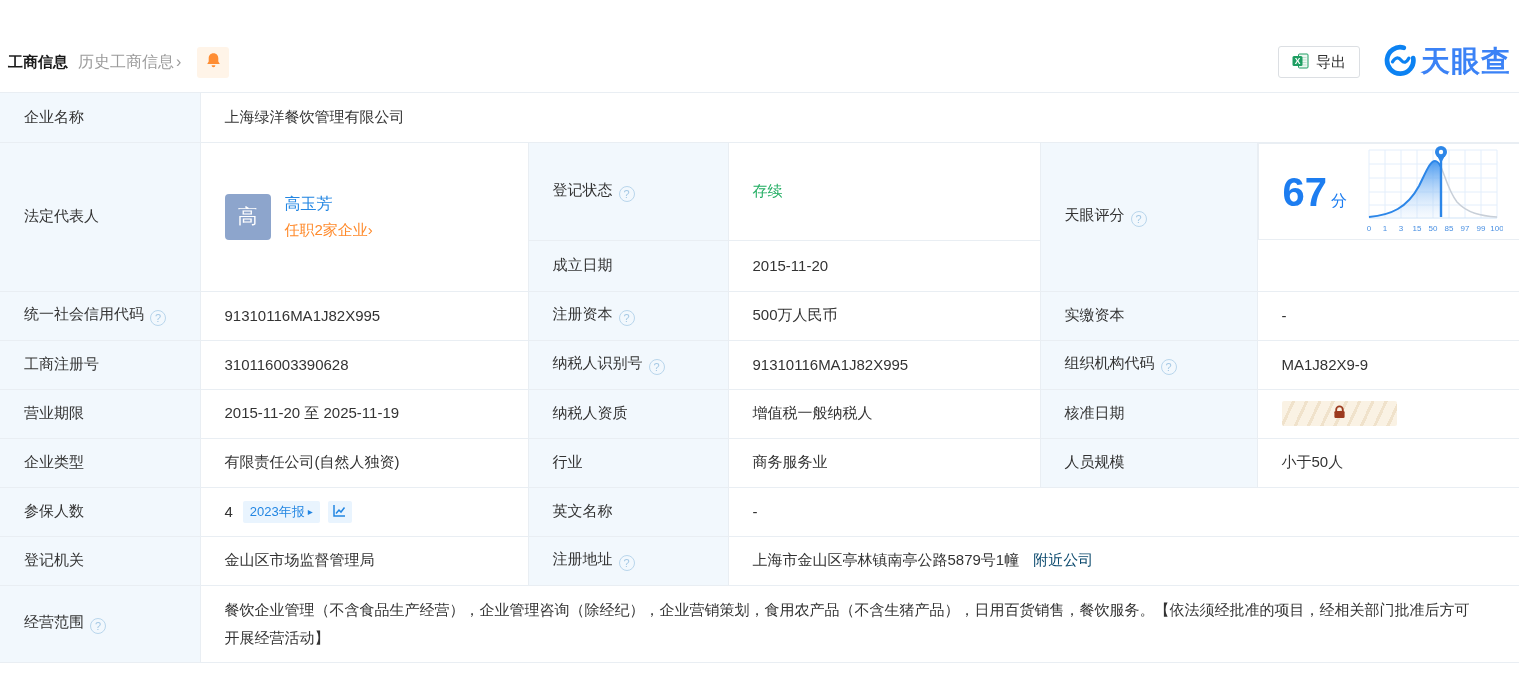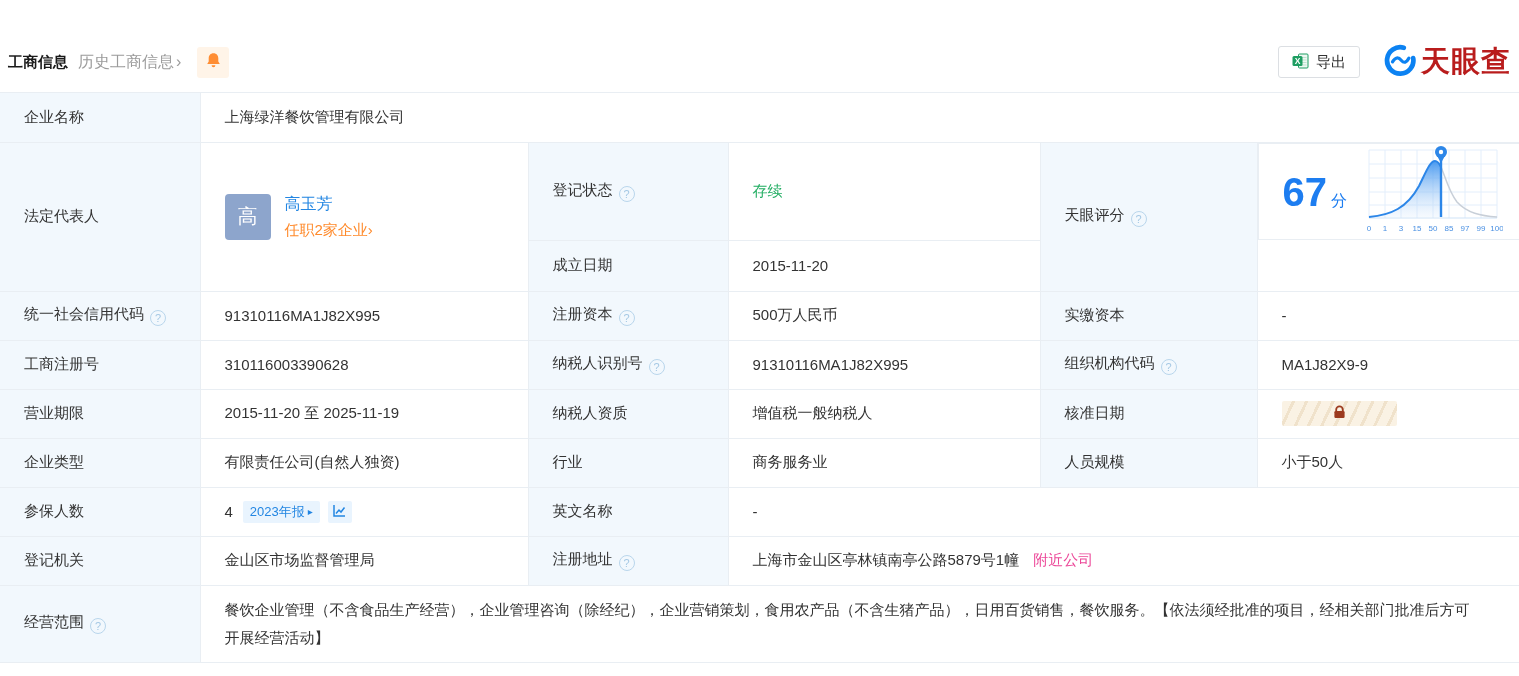--- a/index.html
+++ b/index.html
@@ -25,21 +25,21 @@
     margin-left:10px; height:31px; padding:0 12px;
     background:#f3faff; border:1px solid #c7e2fa; border-radius:3px;
     color:#2386e2; font-size:15px; display:flex; align-items:center; gap:7px; cursor:pointer;
   }
   .topbar-spacer { flex:1; }
   .export-btn {
     height:32px; padding:0 13px; background:#fff; border:1px solid #dcdfe3; border-radius:3px;
     color:#333; font-size:15px; display:flex; align-items:center; gap:7px; cursor:pointer;
   }
   .brand { display:flex; align-items:center; margin-left:24px; cursor:pointer; }
-  .brand-name { font-size:29px; font-weight:bold; color:#b91c1c; letter-spacing:1px; margin-left:5px; white-space:nowrap; }
+  .brand-name { font-size:29px; font-weight:bold; color:#3b82f6; letter-spacing:1px; margin-left:5px; white-space:nowrap; }
   
   table.info {
     margin-top:12px; width:1519px; border-collapse:collapse; table-layout:fixed;
     border-top:1px solid #e9eef3; border-bottom:1px solid #e9eef3;
   }
   table.info td {
     border:1px solid #e9eef3; padding:0 16px 0 24px;
     font-size:15px; color:#333; vertical-align:middle;
     overflow:hidden;
   }
@@ -47,21 +47,21 @@
   table.info td:last-child  { border-right:none; }
   td.lbl { background:#f2f8fd; color:#3d3d3d; }
   tr.h50 { height:50px; } tr.h51 { height:51px; } tr.h49 { height:49px; } tr.h75 { height:75px;padding-left:16px; }
   .help-icon {
     display:inline-flex; width:16px; height:16px; margin-left:6px;
     border:1px solid #b9d6ec; border-radius:50%; color:#a5c8e4;
     font-size:11px; align-items:center; justify-content:center;
     vertical-align:-3px; cursor:pointer;
   }
   .green { color:#21ad62;margin-top:9px; }
-  .blue-link { color:#ec4899; text-decoration:none; cursor:pointer; }
+  .blue-link { color:#0c4a6e; text-decoration:none; cursor:pointer; }
   
   .rep-wrap { display:flex; align-items:center; gap:14px; }
   .avatar {
     width:46px; height:46px; border-radius:4px; background:#8da5cc;
     color:#fff; font-size:20px; display:flex; align-items:center; justify-content:center;
     cursor:pointer; flex:none;
   }
   .rep-name { font-size:16px; color:#2386e2; text-decoration:none; cursor:pointer; display:block; margin-bottom:6px; }
   .rep-positions { font-size:15px; color:#ff8a2b; text-decoration:none; cursor:pointer; display:block; }
   

